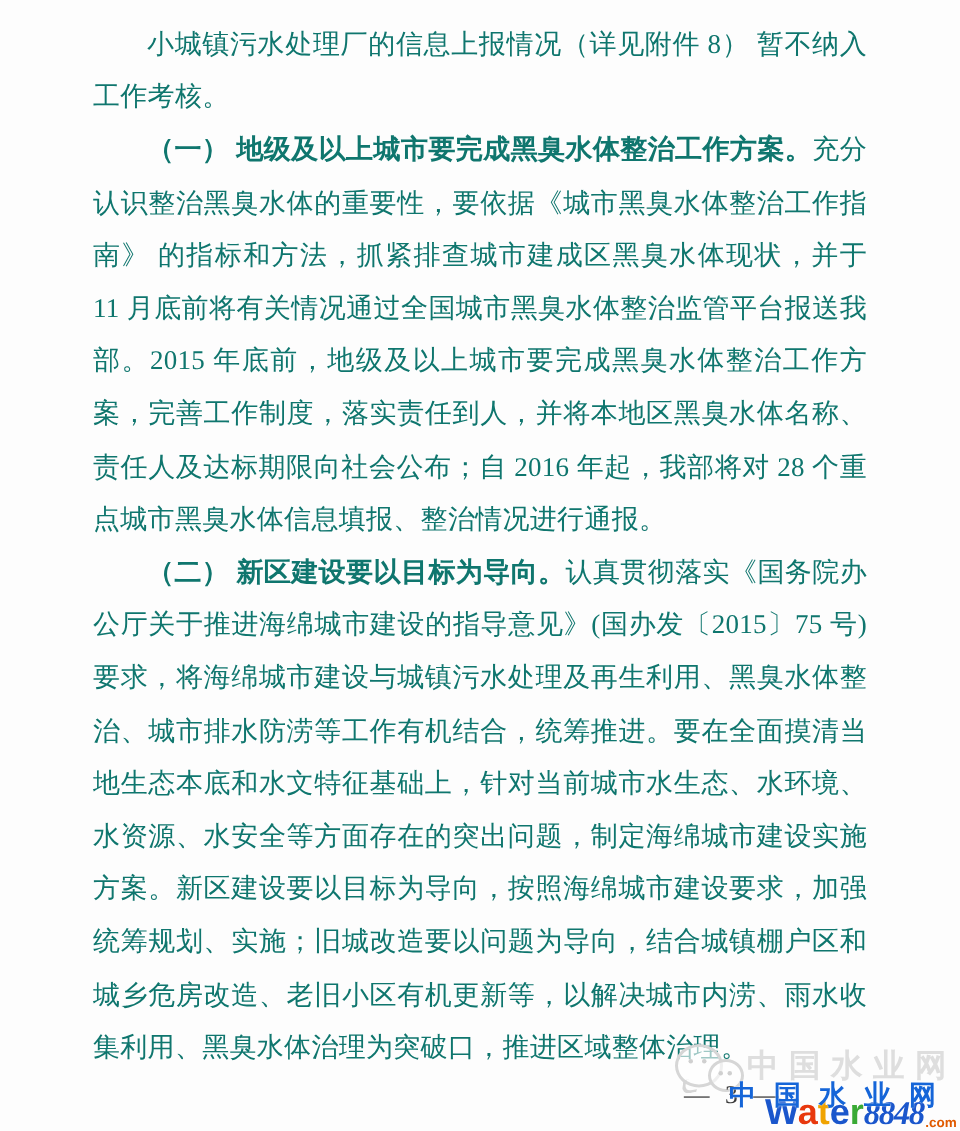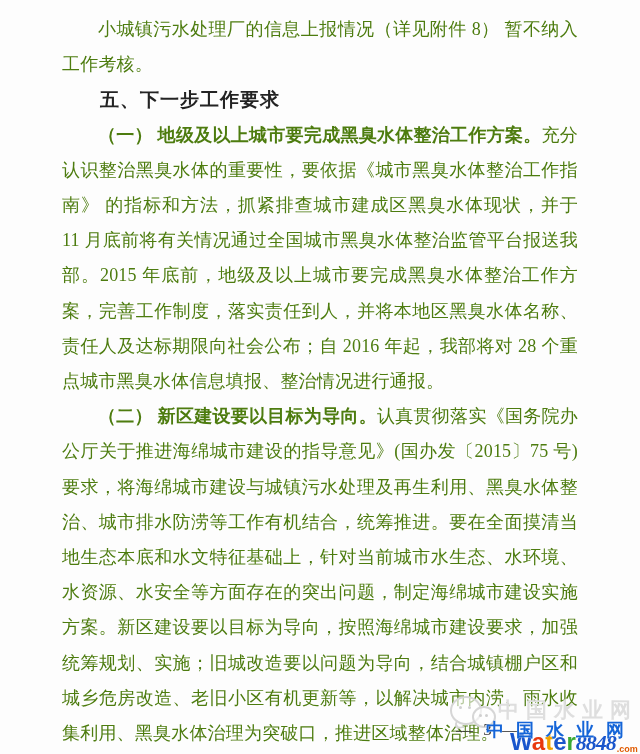--- a/index.html
+++ b/index.html
@@ -17,21 +17,21 @@
     padding:12px 62px 0 62px;
     color:#2e2e2e;
   }
   .para{
     margin:0;
     font-size:18px;
     line-height:35.2px;
     letter-spacing:0.2px;
     text-align:justify;
     text-indent:2em;
-    color:#4d7c0f;
+    color:#0f766e;
   }
   .heading{
     margin:0;
     font-family:"Liberation Sans","DejaVu Sans",sans-serif;
     font-weight:700;
     font-size:19px;
     line-height:35.2px;
     letter-spacing:1px;
     text-indent:2em;
     color:#232323;
@@ -80,21 +80,20 @@
     text-shadow:0 0 1px #ffffff;
   }
 </style>
 </head>
 <body>
 
 <div class="page">
 
   <p class="para">小城镇污水处理厂的信息上报情况（详见附件 8） 暂不纳入工作考核。</p>
 
-  <h2 class="heading">五、下一步工作要求</h2>
 
   <p class="para"><span class="lead">（一） 地级及以上城市要完成黑臭水体整治工作方案。</span><span>充分认识整治黑臭水体的重要性，要依据《城市黑臭水体整治工作指南》 的指标和方法，抓紧排查城市建成区黑臭水体现状，并于 11 月底前将有关情况通过全国城市黑臭水体整治监管平台报送我部。2015 年底前，地级及以上城市要完成黑臭水体整治工作方案，完善工作制度，落实责任到人，并将本地区黑臭水体名称、责任人及达标期限向社会公布；自 2016 年起，我部将对 28 个重点城市黑臭水体信息填报、整治情况进行通报。</span></p>
 
   <p class="para"><span class="lead">（二） 新区建设要以目标为导向。</span><span>认真贯彻落实《国务院办公厅关于推进海绵城市建设的指导意见》(国办发〔2015〕75 号) 要求，将海绵城市建设与城镇污水处理及再生利用、黑臭水体整治、城市排水防涝等工作有机结合，统筹推进。要在全面摸清当地生态本底和水文特征基础上，针对当前城市水生态、水环境、水资源、水安全等方面存在的突出问题，制定海绵城市建设实施方案。新区建设要以目标为导向，按照海绵城市建设要求，加强统筹规划、实施；旧城改造要以问题为导向，结合城镇棚户区和城乡危房改造、老旧小区有机更新等，以解决城市内涝、雨水收集利用、黑臭水体治理为突破口，推进区域整体治理。</span></p>
 
   <div class="ghost-doodle">
     <div class="bubble big">
       <span class="eye l"></span>
         <span class="eye r"></span>
       <span class="tail"></span>

